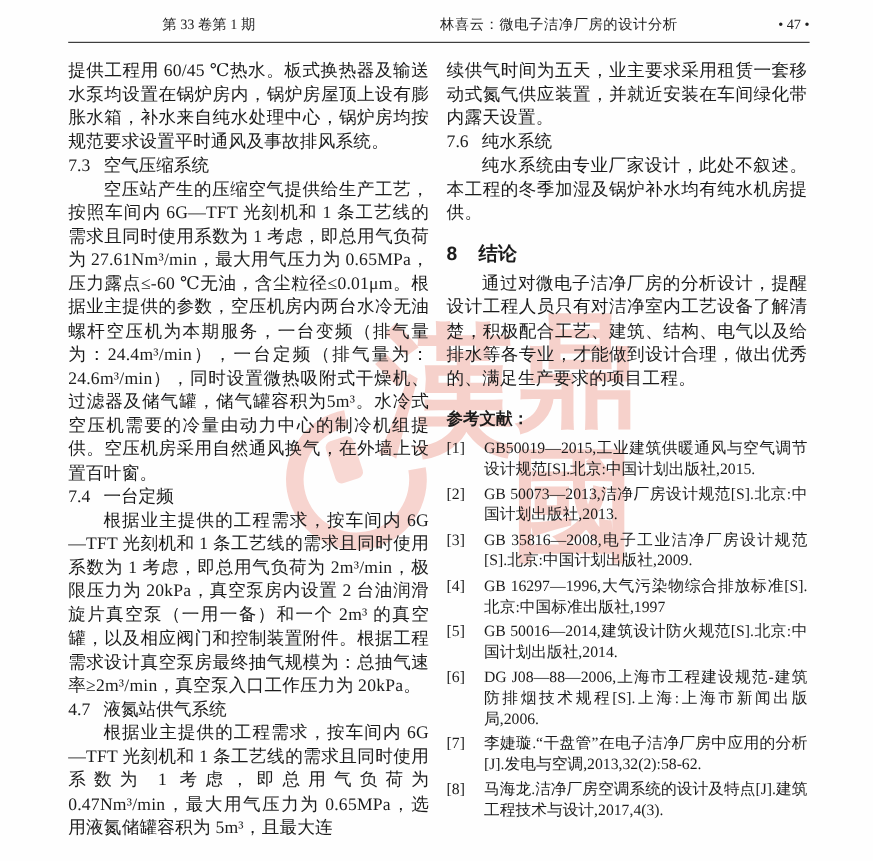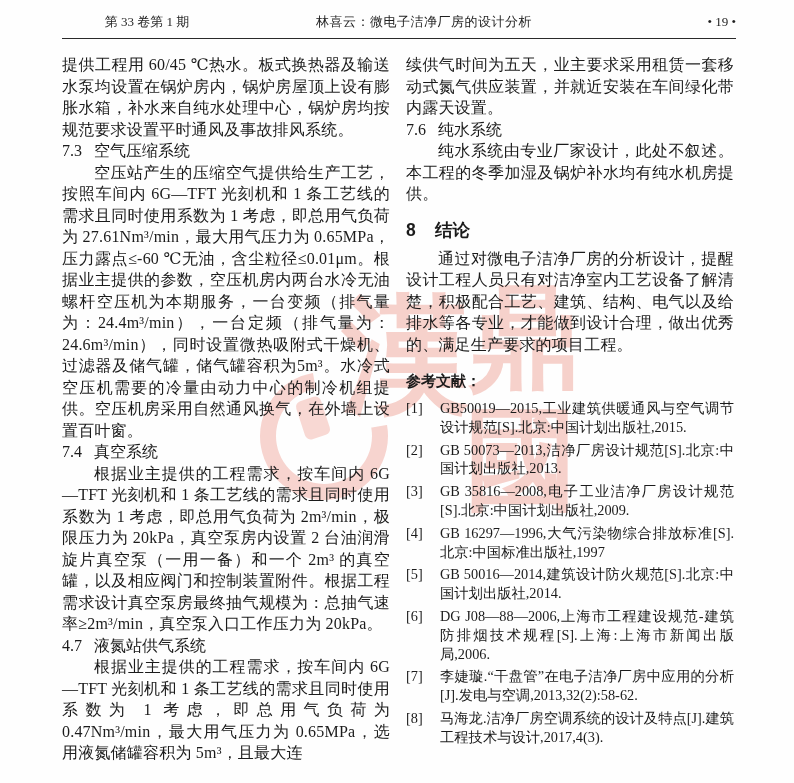--- a/index.html
+++ b/index.html
@@ -12,22 +12,22 @@
     color:#1b1b1b;
   }
   
   .header{
     position:absolute;left:62px;right:58px;top:13px;
     display:flex;align-items:baseline;
     font-size:13px;color:#1f1f1f;
     border-bottom:1.4px solid #2a2a2a;
     padding-bottom:7px;
   }
-  .header .h-left{width:170px;text-align:center;}
-  .header .h-center{flex:1;text-align:center;letter-spacing:.5px;}
+  .header .h-left{width:170px;text-align:right;}
+  .header .h-center{flex:1;text-align:right;letter-spacing:.5px;}
   .header .h-right{width:120px;text-align:right;}
   
   .watermark{position:absolute;inset:0;z-index:0;pointer-events:none;}
   .wm-glyph{
     position:absolute;
     font-family:"Liberation Serif","DejaVu Serif",serif;
     font-weight:bold;
     color:rgba(226,82,58,0.26);
     line-height:1;
   }
@@ -95,29 +95,29 @@
     <div class="wm-swoosh"></div>
     <div class="wm-dot"></div>
     <div class="wm-glyph wm-g1">漢</div>
     <div class="wm-glyph wm-g2">鼎</div>
     <div class="wm-glyph wm-g3">國</div>
   </div>
 
   <div class="header">
     <span class="h-left">第 33 卷第 1 期</span>
     <span class="h-center">林喜云：微电子洁净厂房的设计分析</span>
-    <span class="h-right">• 19 •</span>
+    <span class="h-right">• 47 •</span>
   </div>
 
   <div class="content">
     <div class="col" id="col-left">
         <p class="bp">提供工程用 60/45 ℃热水。板式换热器及输送水泵均设置在锅炉房内，锅炉房屋顶上设有膨胀水箱，补水来自纯水处理中心，锅炉房均按规范要求设置平时通风及事故排风系统。</p>
         <div class="sec"><span class="sec-num">7.3</span><span>空气压缩系统</span></div>
         <p class="bp ind">空压站产生的压缩空气提供给生产工艺，按照车间内 6G—TFT 光刻机和 1 条工艺线的需求且同时使用系数为 1 考虑，即总用气负荷为 27.61Nm³/min，最大用气压力为 0.65MPa，压力露点≤-60 ℃无油，含尘粒径≤0.01μm。根据业主提供的参数，空压机房内两台水冷无油螺杆空压机为本期服务，一台变频（排气量为：24.4m³/min），一台定频（排气量为：24.6m³/min），同时设置微热吸附式干燥机、过滤器及储气罐，储气罐容积为5m³。水冷式空压机需要的冷量由动力中心的制冷机组提供。空压机房采用自然通风换气，在外墙上设置百叶窗。</p>
-        <div class="sec"><span class="sec-num">7.4</span><span>真空系统</span></div>
+        <div class="sec"><span class="sec-num">7.4</span><span>一台定频</span></div>
         <p class="bp ind">根据业主提供的工程需求，按车间内 6G—TFT 光刻机和 1 条工艺线的需求且同时使用系数为 1 考虑，即总用气负荷为 2m³/min，极限压力为 20kPa，真空泵房内设置 2 台油润滑旋片真空泵（一用一备）和一个 2m³ 的真空罐，以及相应阀门和控制装置附件。根据工程需求设计真空泵房最终抽气规模为：总抽气速率≥2m³/min，真空泵入口工作压力为 20kPa。</p>
         <div class="sec"><span class="sec-num">4.7</span><span>液氮站供气系统</span></div>
         <p class="bp ind">根据业主提供的工程需求，按车间内 6G—TFT 光刻机和 1 条工艺线的需求且同时使用系数为 1 考虑，即总用气负荷为 0.47Nm³/min，最大用气压力为 0.65MPa，选用液氮储罐容积为 5m³，且最大连</p>
       </div>
     <div class="col" id="col-right">
         <p class="bp">续供气时间为五天，业主要求采用租赁一套移动式氮气供应装置，并就近安装在车间绿化带内露天设置。</p>
         <div class="sec"><span class="sec-num">7.6</span><span>纯水系统</span></div>
         <p class="bp ind">纯水系统由专业厂家设计，此处不叙述。本工程的冬季加湿及锅炉补水均有纯水机房提供。</p>
         <div class="h1"><span class="sec-num">8</span><span>结论</span></div>
         <p class="bp ind">通过对微电子洁净厂房的分析设计，提醒设计工程人员只有对洁净室内工艺设备了解清楚，积极配合工艺、建筑、结构、电气以及给排水等各专业，才能做到设计合理，做出优秀的、满足生产要求的项目工程。</p>

